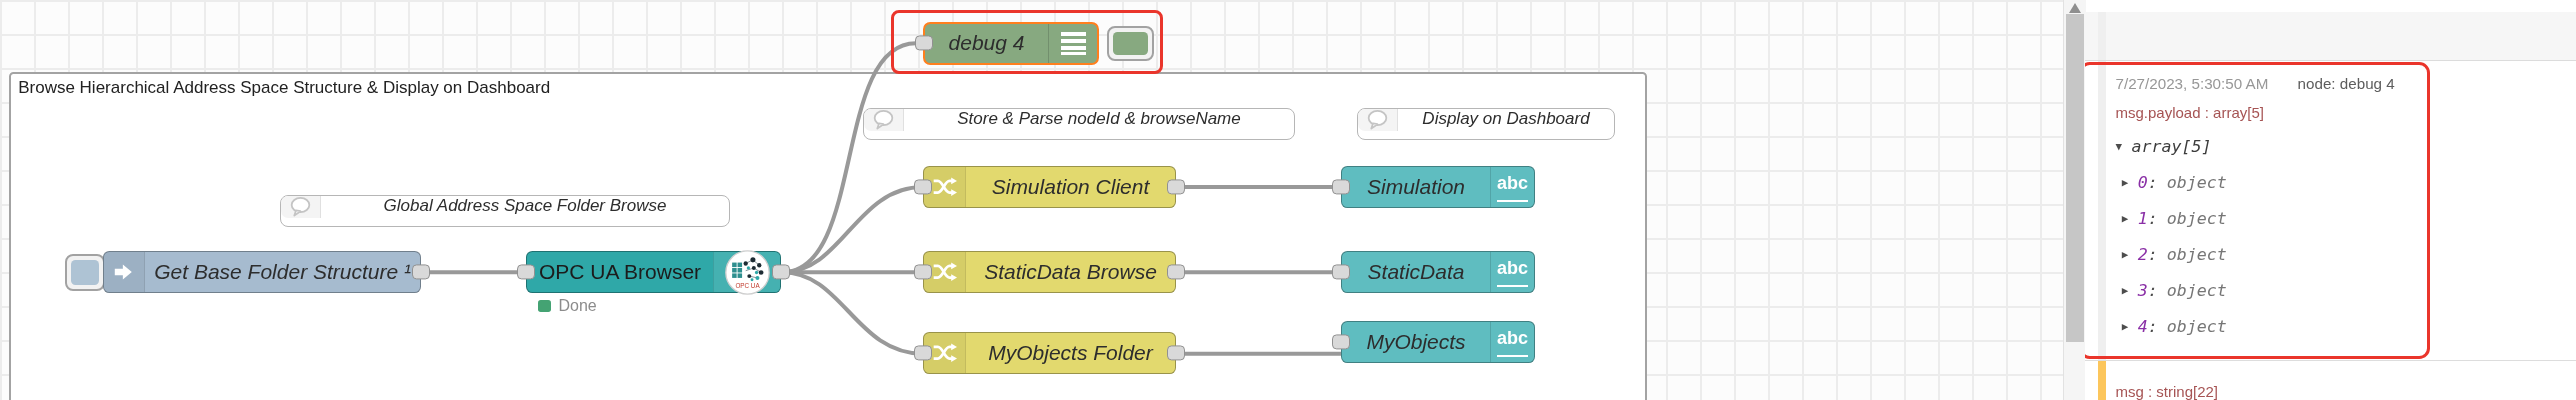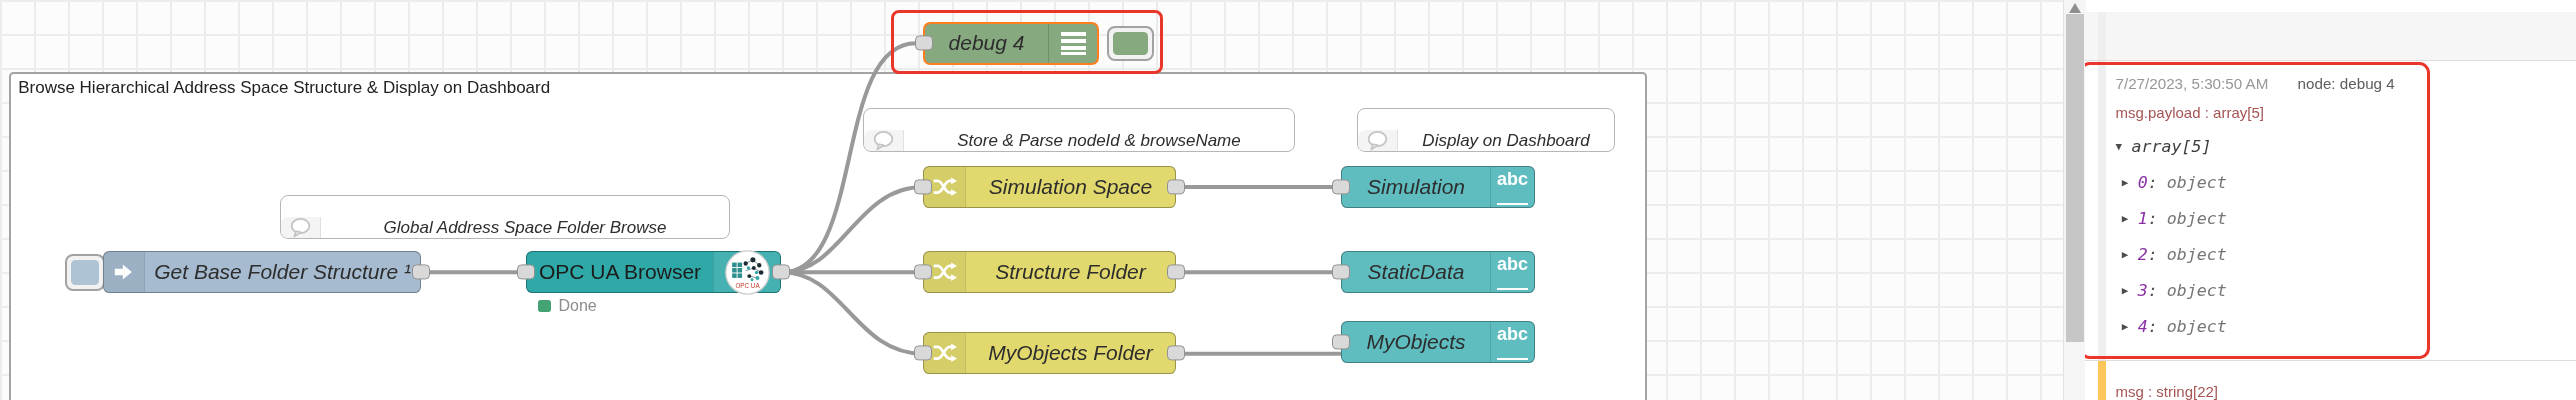--- a/index.html
+++ b/index.html
@@ -24,40 +24,40 @@
   .icon-cell{width:41px;display:flex;align-items:center;justify-content:center;
     background:rgba(0,0,0,.055);border-right:0.9px solid rgba(0,0,0,.09);border-radius:5.4px 0 0 5.4px;}
   .port{position:absolute;width:18px;height:15.2px;background:#d9d9d9;border:1.8px solid #919191;
     border-radius:4.5px;top:50%;transform:translateY(-50%);box-sizing:border-box;z-index:4;}
   .port.in{left:-10px;} .port.out{right:-10px;}
 
   .nr-button{position:absolute;border:2.2px solid #a2a2a2;background:#f2f2f2;border-radius:8px;
     box-sizing:border-box;z-index:3;}
   .nr-button .inner{position:absolute;left:3.6px;right:3.6px;top:3.6px;bottom:3.6px;border-radius:4.5px;}
 
-  .comment{position:absolute;height:44px;background:#fff;border:1.3px solid #b6b6b6;border-radius:8px;
-    box-sizing:border-box;display:flex;align-items:flex-end;z-index:3;}
+  .comment{position:absolute;height:32px;background:#fff;border:1.3px solid #b6b6b6;border-radius:8px;
+    box-sizing:border-box;display:flex;align-items:flex-start;z-index:3;}
   .comment .icon-cell{background:#f4f4f4;border-right:0.9px solid #e0e0e0;width:39px;border-radius:7.2px 0 0 7.2px;}
   .comment .label{flex:1;display:flex;align-items:center;justify-content:center;font-style:italic;
     font-size:17px;color:#2d2d2d;white-space:nowrap;padding:0 10.8px;}
 
   .inject-node{left:103px;top:251px;width:318px;background:#a6bbcf;}
   .opc-node{left:526px;top:251px;width:255px;background:#2fa8a8;}
   .opc-node .label{font-style:normal;color:#1c1c1c;}
   .opc-icon-cell{width:66px;display:flex;align-items:center;justify-content:center;
     background:#45b1b1;border-left:0.9px solid rgba(0,0,0,.1);border-radius:0 5.4px 5.4px 0;}
   .status{position:absolute;left:538px;top:297px;display:flex;align-items:center;gap:8px;z-index:3;}
   .status-dot{width:12.5px;height:12.5px;border-radius:2.7px;background:#44a373;}
   .status-text{font-size:16px;color:#8c8c8c;}
 
   .switch-node{width:253px;background:#e2d96e;}
   .ui-node{width:194px;background:#5fbdc0;}
   .badge-cell{width:43px;display:flex;align-items:center;justify-content:center;
     border-left:1.8px solid rgba(0,0,0,.13);}
-  .abc-badge{font-weight:bold;font-size:18px;color:#fff;border-bottom:2.7px solid #fff;padding-bottom:13px;}
+  .abc-badge{font-weight:bold;font-size:18px;color:#fff;border-bottom:2.7px solid #fff;padding-bottom:6px;}
 
   .debug-node{left:923px;top:21.5px;width:176px;height:43px;background:#87a980;
     border:2.7px solid #ff7f1e;border-radius:7.2px;}
   .debug-icon-cell{width:48px;display:flex;align-items:center;justify-content:center;
     border-left:0.9px solid rgba(0,0,0,.15);}
   .hamburger{width:25px;height:23px;
     background:repeating-linear-gradient(to bottom,#fff 0 4px,transparent 4px 6.8px);}
 
   .hl{position:absolute;border:3.6px solid #ea352b;border-radius:8px;box-sizing:border-box;
       pointer-events:none;z-index:30;}
@@ -219,35 +219,35 @@
 
     <div class="node switch-node" style="left:923px;top:166px;">
       <div class="icon-cell">
         <svg width="25" height="21.5" viewBox="0 0 30 24">
             <path d="M2 5 h5 c6 0 8 14 14 14 h3" stroke="#fff" stroke-width="3.2" fill="none"></path>
             <path d="M2 19 h5 c6 0 8-14 14-14 h3" stroke="#fff" stroke-width="3.2" fill="none"></path>
             <path d="M23 1 l7 4 -7 4 z" fill="#fff"></path>
             <path d="M23 15 l7 4 -7 4 z" fill="#fff"></path>
           </svg>
       </div>
-      <div class="label">Simulation Space</div>
+      <div class="label">Simulation Client</div>
       <div class="port in"></div>
       <div class="port out"></div>
     </div>
 
     <div class="node switch-node" style="left:923px;top:251px;">
       <div class="icon-cell">
         <svg width="25" height="21.5" viewBox="0 0 30 24">
             <path d="M2 5 h5 c6 0 8 14 14 14 h3" stroke="#fff" stroke-width="3.2" fill="none"></path>
             <path d="M2 19 h5 c6 0 8-14 14-14 h3" stroke="#fff" stroke-width="3.2" fill="none"></path>
             <path d="M23 1 l7 4 -7 4 z" fill="#fff"></path>
             <path d="M23 15 l7 4 -7 4 z" fill="#fff"></path>
           </svg>
       </div>
-      <div class="label">Structure Folder</div>
+      <div class="label">StaticData Browse</div>
       <div class="port in"></div>
       <div class="port out"></div>
     </div>
 
     <div class="node switch-node" style="left:923px;top:332px;">
       <div class="icon-cell">
         <svg width="25" height="21.5" viewBox="0 0 30 24">
             <path d="M2 5 h5 c6 0 8 14 14 14 h3" stroke="#fff" stroke-width="3.2" fill="none"></path>
             <path d="M2 19 h5 c6 0 8-14 14-14 h3" stroke="#fff" stroke-width="3.2" fill="none"></path>
             <path d="M23 1 l7 4 -7 4 z" fill="#fff"></path>

